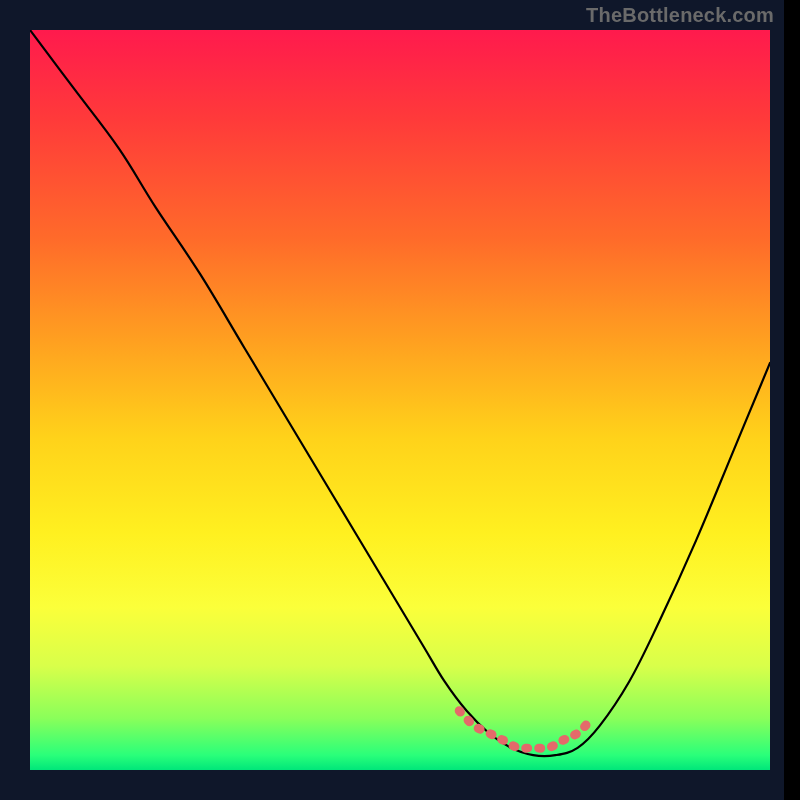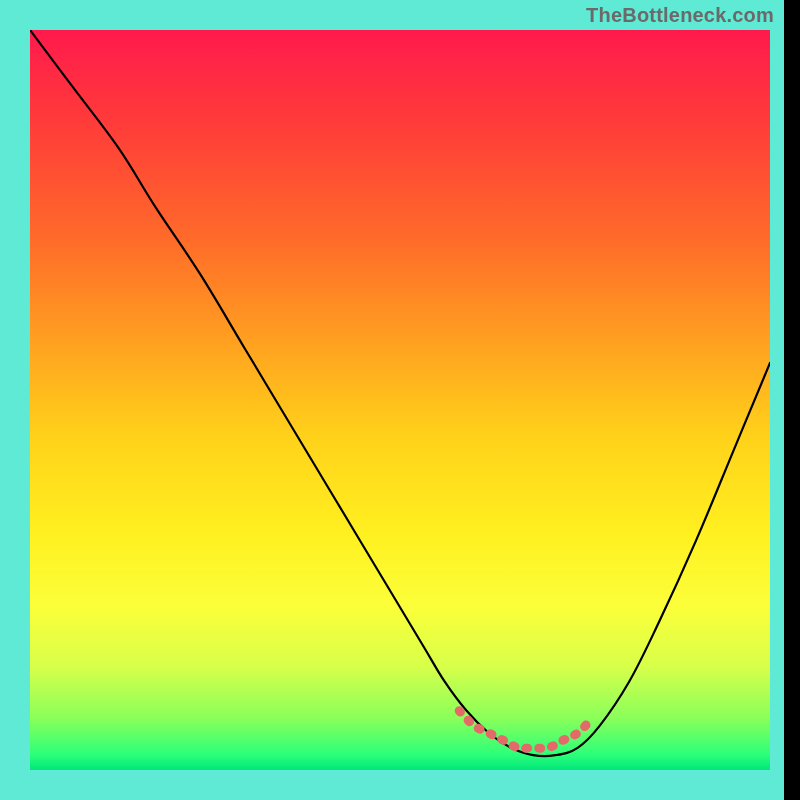--- a/index.html
+++ b/index.html
@@ -9,21 +9,21 @@
     height: 800px;
     background: #000;
     overflow: hidden;
   }
   .frame {
     position: absolute;
     left: 0;
     top: 0;
     width: 784px;
     height: 800px;
-    background: #5eead4;
+    background: #0f172a;
   }
   .plot {
     position: absolute;
     left: 30px;
     top: 30px;
     width: 740px;
     height: 740px;
     background: linear-gradient(
       to bottom,
       #ff1a4d 0%,

